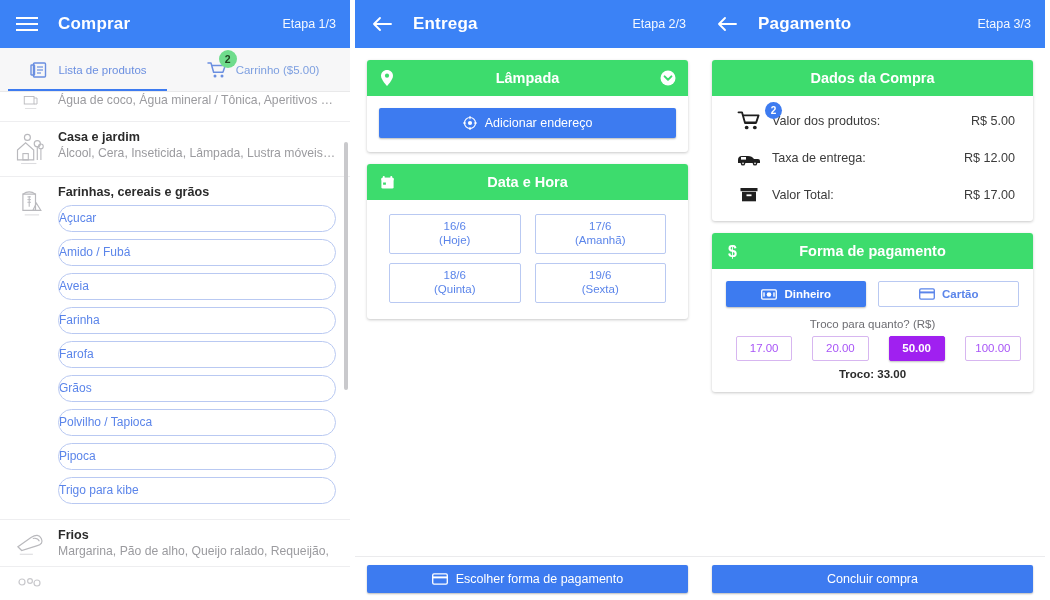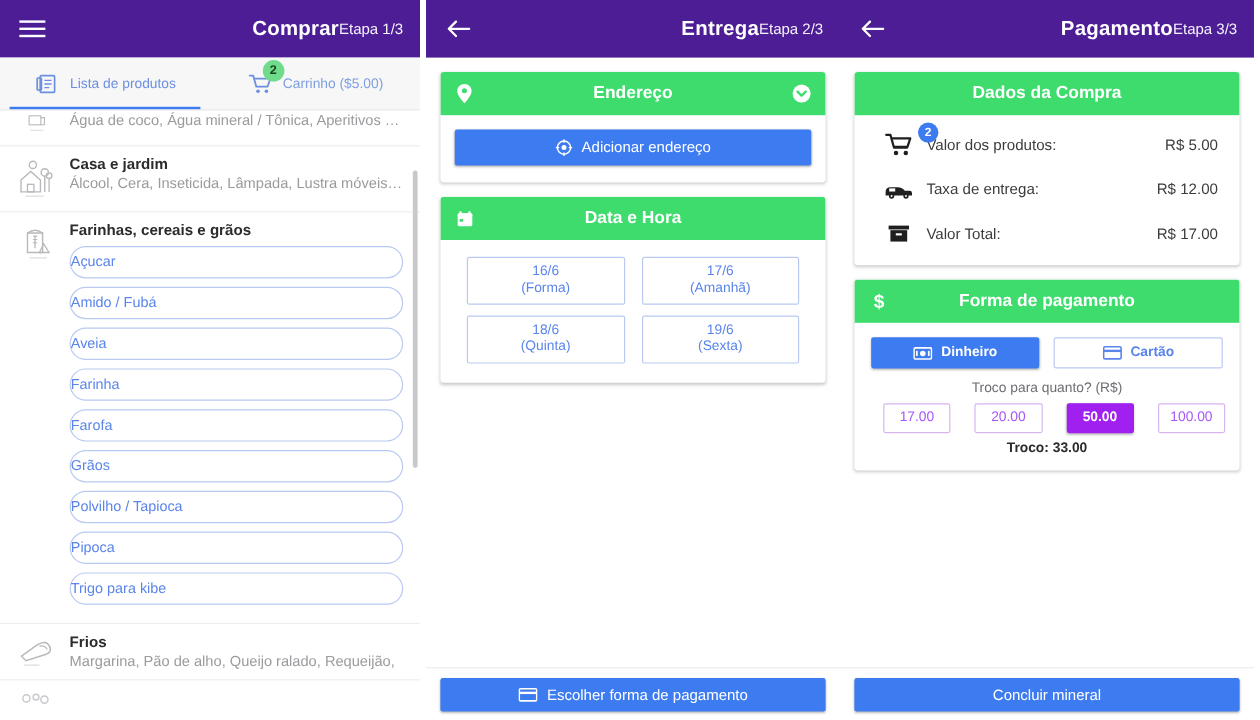--- a/index.html
+++ b/index.html
@@ -27,21 +27,21 @@
 
   
   .appbar {
     height: 48px;
     background: #3b78e7;
     display: flex;
     align-items: center;
     padding: 0 14px;
     color: #ffffff;
   }
-  .appbar-blue { background: #4c1d95; text-align: right; }
+  .appbar-blue { background: #3b82f6; }
   .appbar .lead-icon {
     width: 26px; height: 26px;
     display: flex; align-items: center; justify-content: center;
     flex: 0 0 auto;
   }
   .appbar .title {
     font-size: 17px;
     font-weight: bold;
     margin-left: 18px;
     letter-spacing: .2px;
@@ -442,21 +442,21 @@
     </div>
 
     <div class="card">
       <div class="card-head">
         <span class="ch-icon">
           <svg class="icon-svg" width="14" height="18" viewBox="0 0 14 18">
             <path d="M7 1 C3.7 1 1 3.6 1 6.8 C1 11 7 17 7 17 C7 17 13 11 13 6.8 C13 3.6 10.3 1 7 1 Z" fill="#ffffff"></path>
             <circle cx="7" cy="6.7" r="2.1" fill="#3ddc6d"></circle>
           </svg>
         </span>
-        <span class="ch-title">Endereço</span>
+        <span class="ch-title">Lâmpada</span>
         <span class="ch-right">
           <svg class="icon-svg" width="16" height="16" viewBox="0 0 16 16">
             <circle cx="8" cy="8" r="7.5" fill="#ffffff"></circle>
             <path d="M4.6 6.4 L8 9.8 L11.4 6.4" fill="none" stroke="#3ddc6d" stroke-width="2" stroke-linecap="round" stroke-linejoin="round"></path>
           </svg>
         </span>
       </div>
       <div class="card-body">
         <button class="btn-primary">
           <span>
@@ -482,21 +482,21 @@
             <rect x="3.3" y="8" width="3" height="2.4" fill="#3ddc6d"></rect>
           </svg>
         </span>
         <span class="ch-title">Data e Hora</span>
         <span class="ch-right"></span>
       </div>
       <div class="card-body">
         <div class="date-grid">
           <div class="date-btn">
             <div>16/6</div>
-            <div>(Forma)</div>
+            <div>(Hoje)</div>
           </div>
           <div class="date-btn">
             <div>17/6</div>
             <div>(Amanhã)</div>
           </div>
           <div class="date-btn">
             <div>18/6</div>
             <div>(Quinta)</div>
           </div>
           <div class="date-btn">
@@ -627,18 +627,18 @@
           <div class="troco-btn sel">50.00</div>
           <div class="troco-btn">100.00</div>
         </div>
 
         <div class="troco-total">Troco: 33.00</div>
       </div>
     </div>
 
     <div class="bottombar">
       <button class="btn-primary">
-        <span>Concluir mineral</span>
+        <span>Concluir compra</span>
       </button>
     </div>
   </div>
 
 </div>
 
 </body></html>

